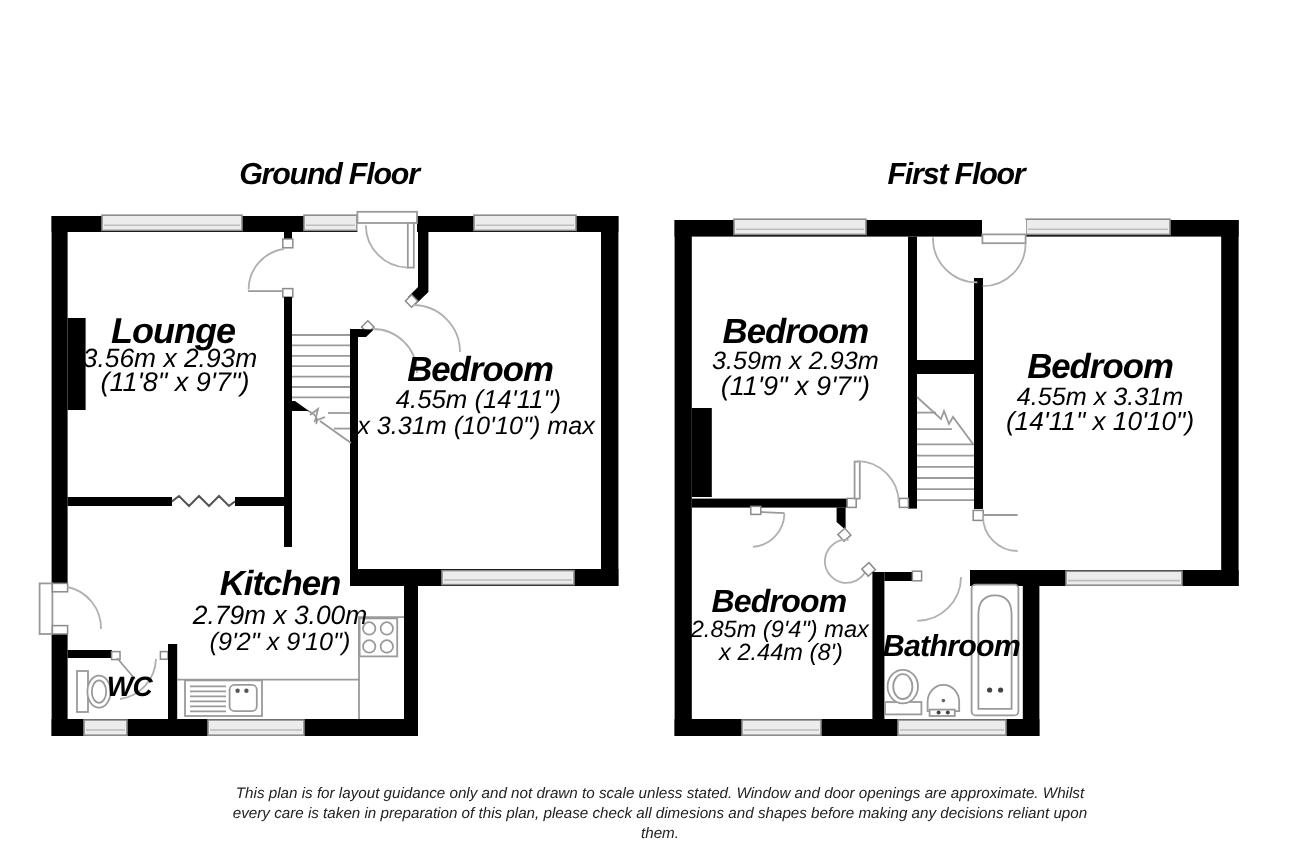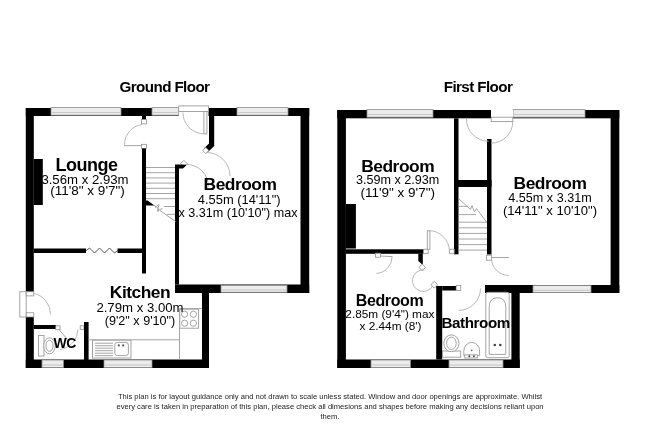--- a/index.html
+++ b/index.html
@@ -1,16 +1,16 @@
 <!DOCTYPE html>
 <html><head>
 <meta charset="utf-8">
 <style>
   html,body{margin:0;padding:0;background:#ffffff;}
-  #page{width:645px;height:430px;position:relative;background:#7dd3fc;overflow:hidden;}
+  #page{width:645px;height:430px;position:relative;background:#7dd3fc;overflow:hidden;font-style:italic;}
   svg{display:block;}
   text{font-family:"Liberation Sans", sans-serif;fill:#000;}
   .title{font-weight:bold;font-size:15.2px;letter-spacing:-0.6px;}
   .room{font-weight:bold;font-size:17.4px;letter-spacing:-0.5px;}
   .dim{font-size:12.6px;}
   .sroom{font-weight:bold;font-size:16px;letter-spacing:-0.4px;}
   .sdim{font-size:11.8px;}
   .disc{font-size:7.6px;fill:#222;}
   .wall{fill:#000;stroke:none;}
   .win{fill:#ececec;stroke:#8c8c8c;stroke-width:0.8;}

